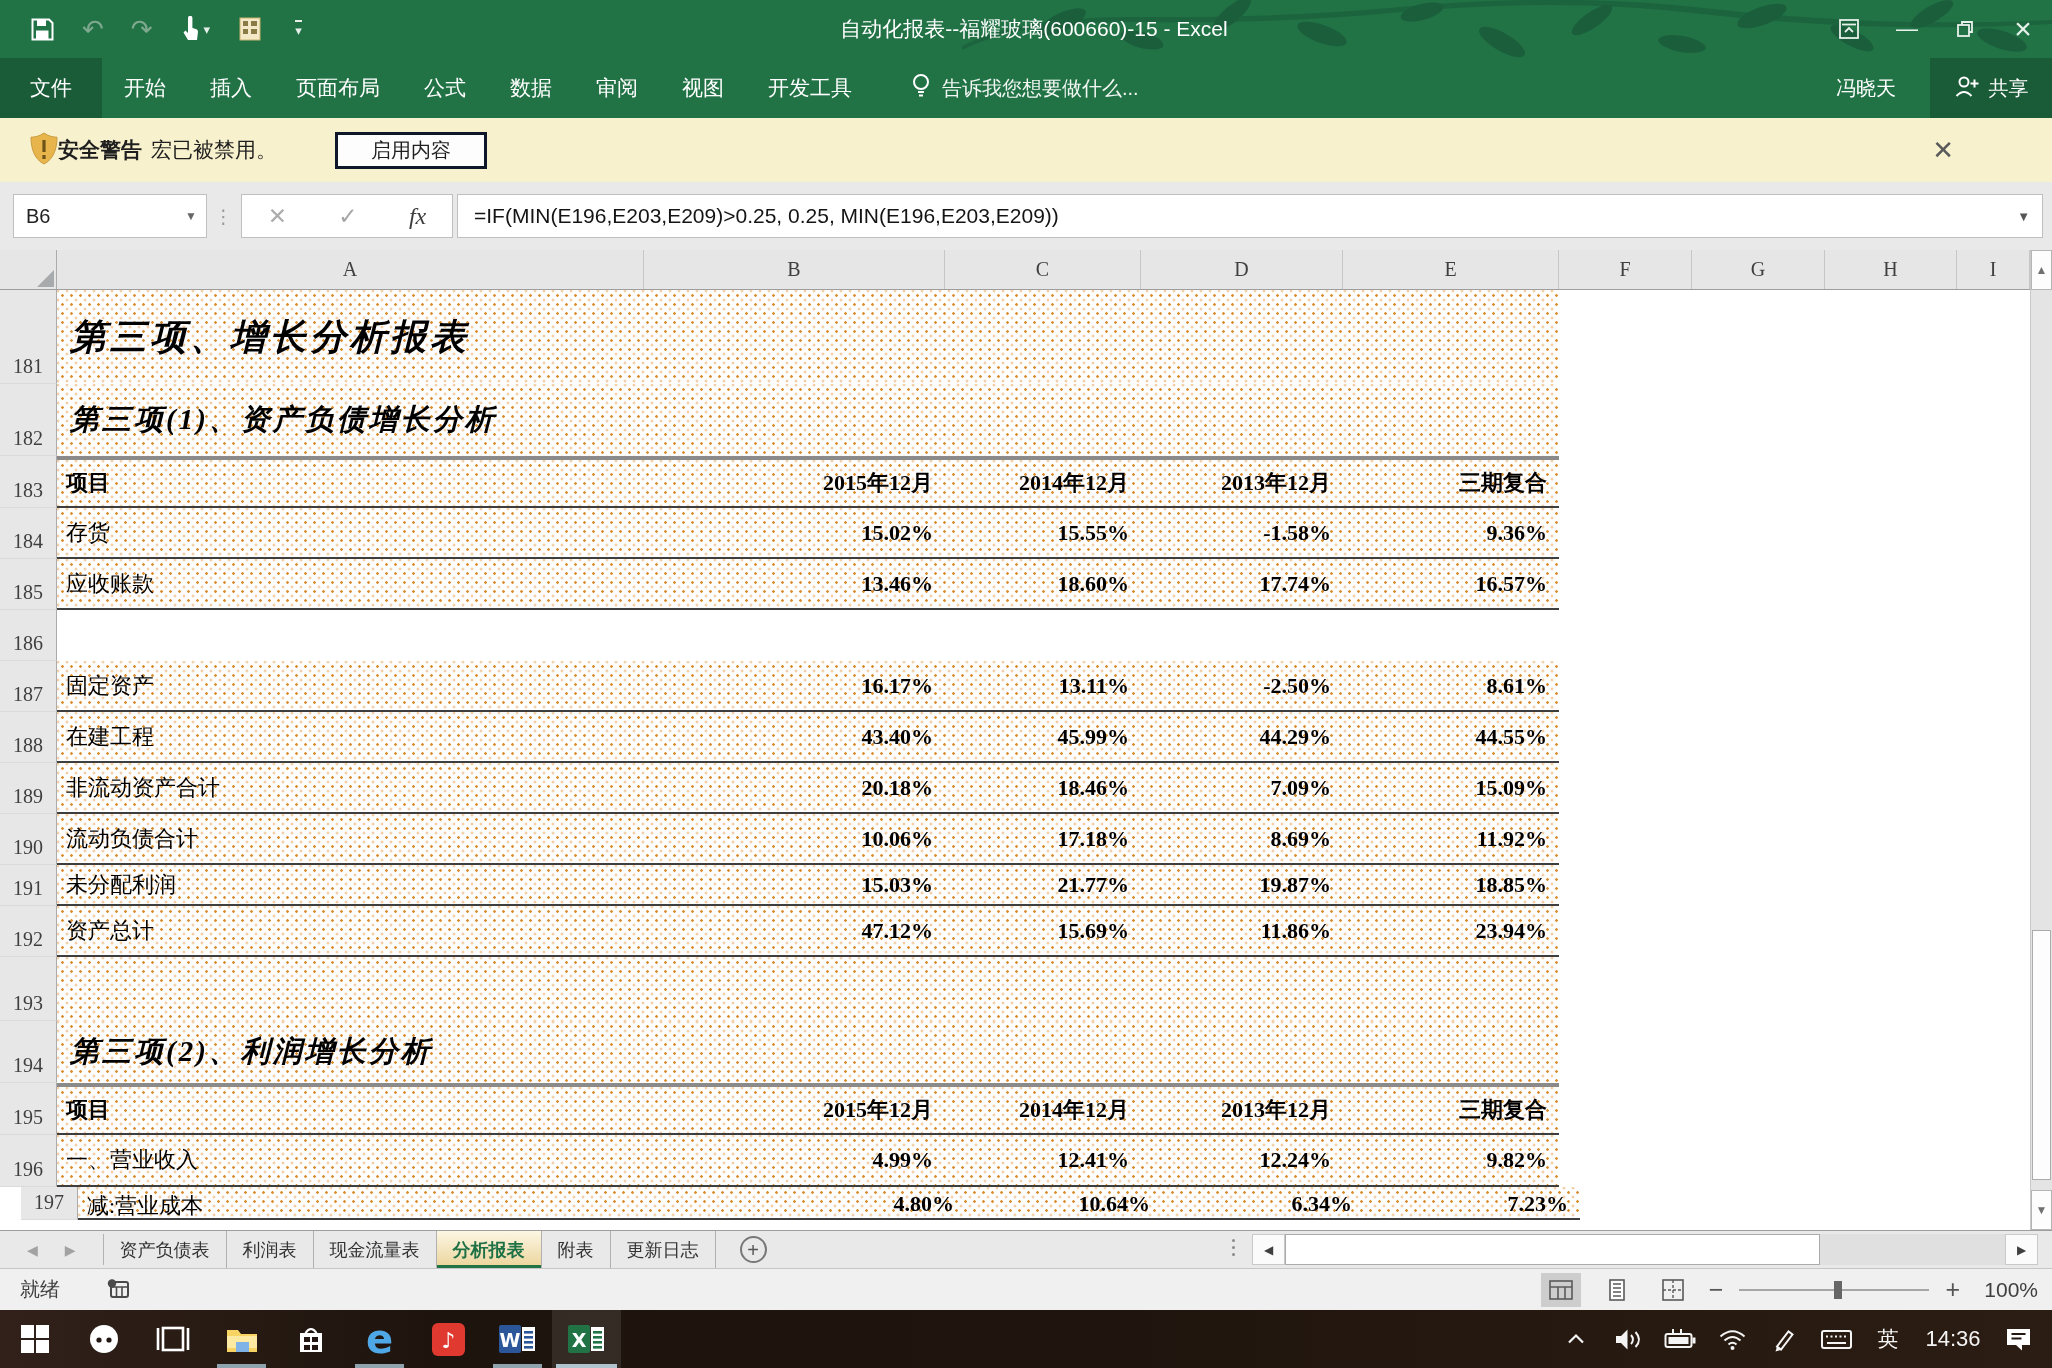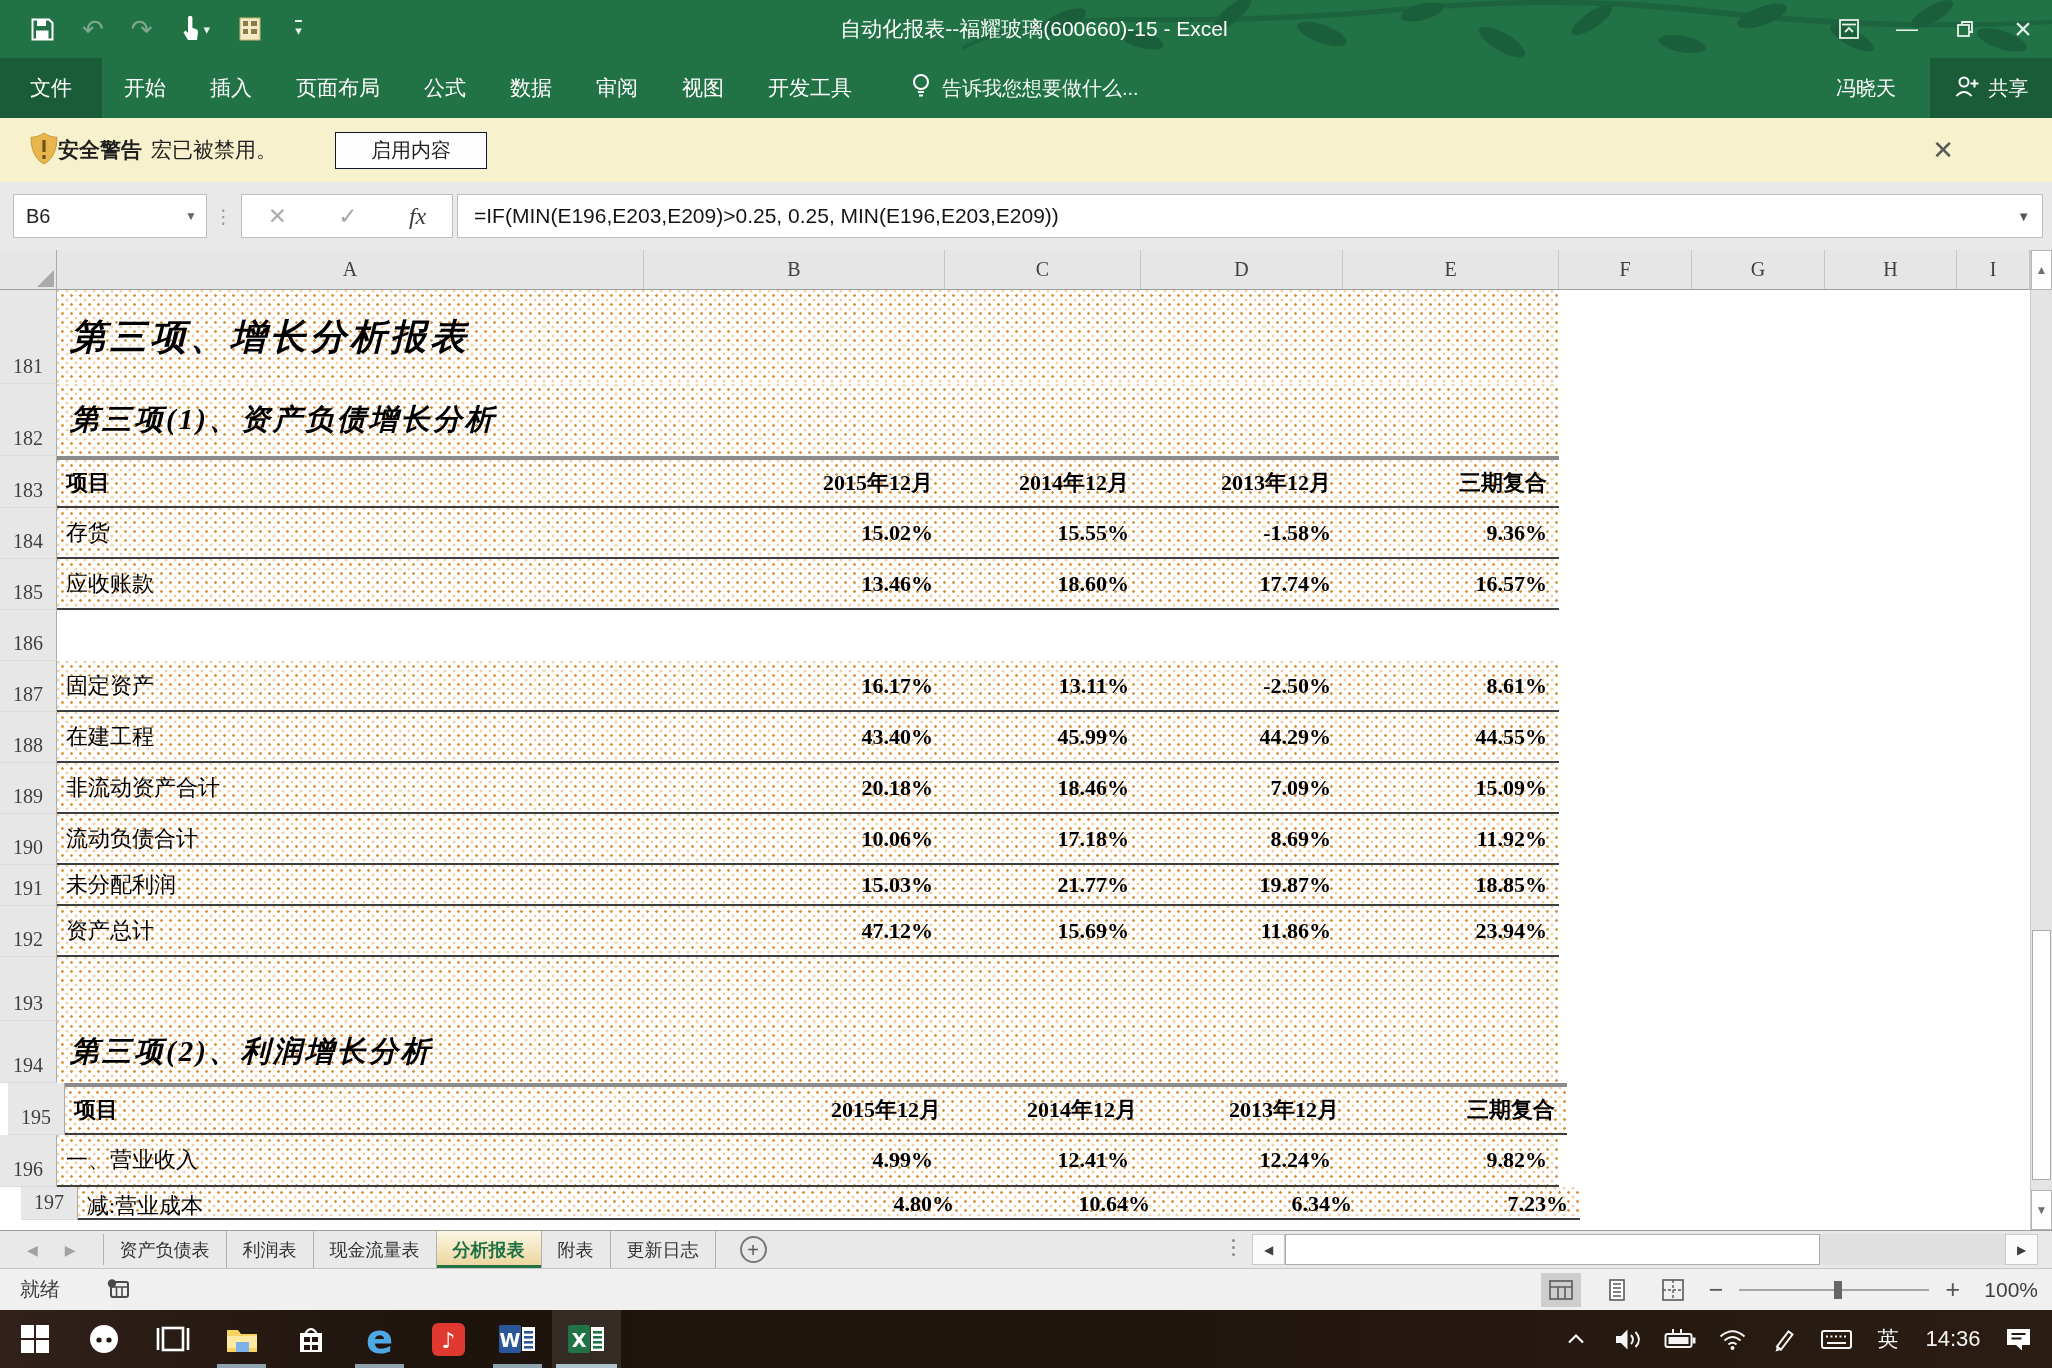--- a/index.html
+++ b/index.html
@@ -25,21 +25,21 @@
   .tellme{display:flex;align-items:center;gap:10px;margin-left:36px;font-size:20px;color:#F2F7F3;}
   .ribbon-right{margin-left:auto;display:flex;align-items:stretch;}
   .username{display:flex;align-items:center;font-size:20px;padding-right:34px;}
   .sharebtn{width:122px;background:#1A5C38;display:flex;align-items:center;justify-content:center;gap:9px;font-size:20px;}
 
   
   .securitybar{height:64px;background:#F7F1CD;display:flex;align-items:center;position:relative;}
   .shield{margin-left:30px;}
   .sec-title{font-weight:bold;font-size:21px;color:#1f1f1f;margin-left:0;}
   .sec-msg{font-size:21px;color:#1f1f1f;margin-left:9px;}
-  .sec-btn{margin-left:58px;min-width:152px;height:37px;background:#FDFDFD;border:1px solid #0f172a;
+  .sec-btn{margin-left:58px;min-width:152px;height:37px;background:#FDFDFD;border:3px solid #0f172a;
            display:flex;align-items:center;justify-content:center;font-size:20px;color:#1f1f1f;}
   .sec-close{position:absolute;right:98px;top:0;bottom:0;display:flex;align-items:center;color:#5a5a5a;font-size:26px;font-weight:bold;}
 
   
   .formulabar{height:68px;background:#E9E9E9;display:flex;align-items:center;}
   .namebox{margin-left:13px;width:194px;height:44px;background:#fff;border:1px solid #BFBFBF;
            display:flex;align-items:center;padding-left:12px;font-size:20px;color:#222;}
   .namebox .dd{margin-left:auto;padding-right:9px;color:#666;font-size:12px;}
   .vdots{width:34px;text-align:center;color:#9a9a9a;font-size:19px;letter-spacing:1px;}
   .fxbox{width:212px;height:44px;background:#fff;border:1px solid #BFBFBF;display:flex;align-items:center;justify-content:space-around;}
@@ -400,21 +400,21 @@
             <div class="pat"></div>
             <div class="aft"></div>
           </div>
           <div class="grow" style="height: 62px;">
             <div class="gutter">194</div>
             <div class="pat">
               <span class="t2">第三项(2)、利润增长分析</span>
             </div>
             <div class="aft"></div>
           </div>
-          <div class="grow" style="height: 52px; padding-left: 8px;">
+          <div class="grow" style="height: 52px;">
             <div class="gutter">195</div>
             <div class="pat bt bb hdrow">
               <div class="c lab" style="width: 587px;">项目</div>
               <div class="c val" style="width: 301px;">2015年12月</div>
               <div class="c val" style="width: 196px;">2014年12月</div>
               <div class="c val" style="width: 202px;">2013年12月</div>
               <div class="c val" style="width: 216px;">三期复合</div>
             </div>
             <div class="aft"></div>
           </div>

